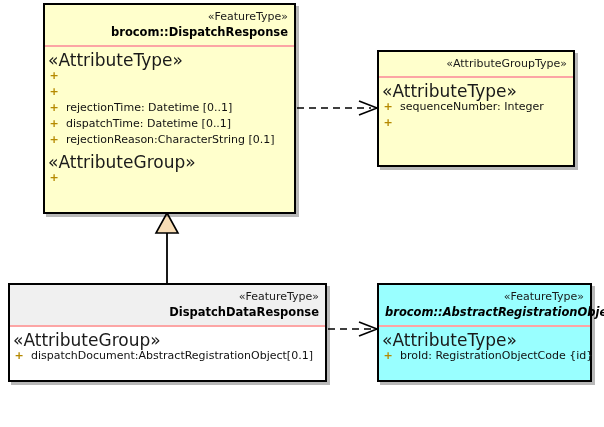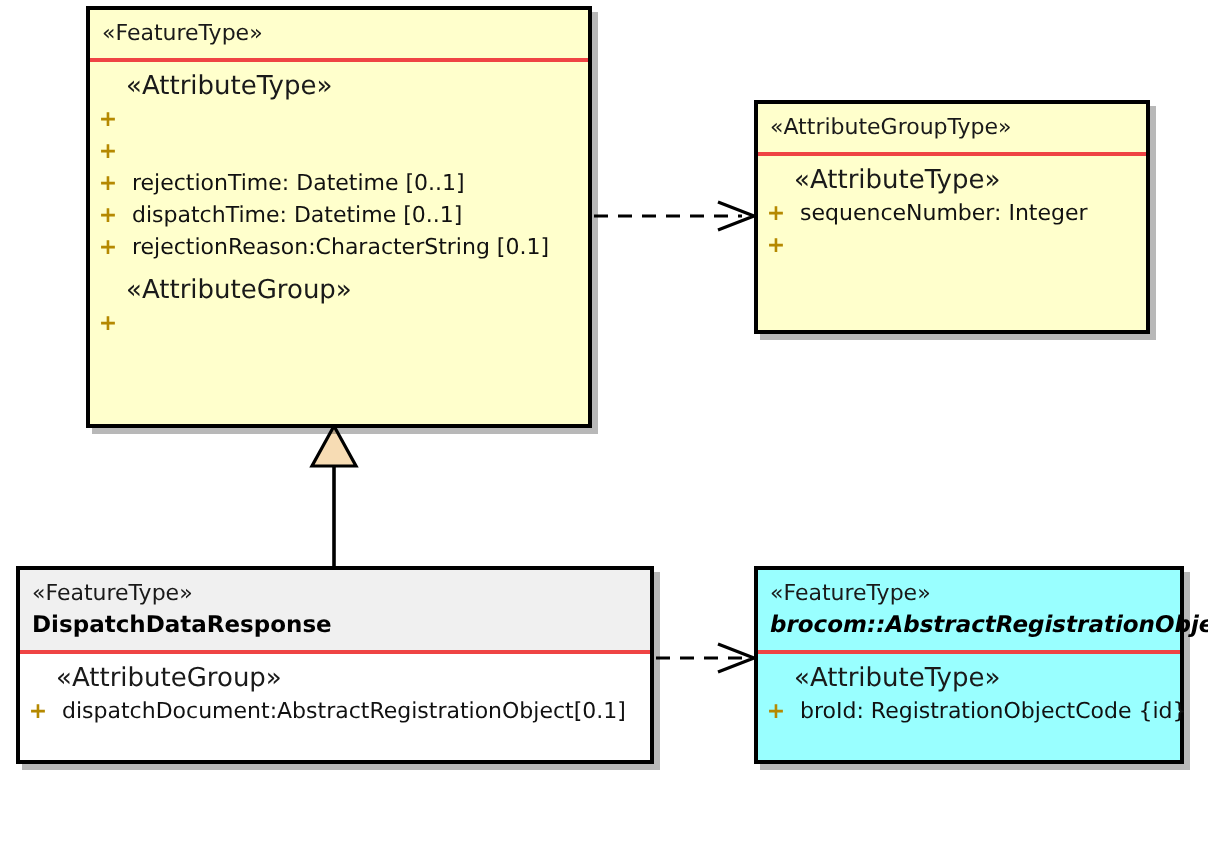--- a/index.html
+++ b/index.html
@@ -28,23 +28,23 @@
   .uml-class.yellow .body     { background: #ffffcc; }
   .uml-class.yellow .header   { background: #ffffcc; }
   .uml-class.cyan             { background: #99ffff; }
   .uml-class.cyan .body       { background: #99ffff; }
   .uml-class.cyan .header     { background: #99ffff; }
   .uml-class.grey .header     { background: #f0f0f0; }
   .uml-class.grey .body       { background: #ffffff; }
   .uml-class.grey            { background: #ffffff; }
 
   .header {
-    text-align: left;
+    text-align: right;
     padding: 4px 6px 5px 6px;
-    border-bottom: 2px solid #ef4444;
+    border-bottom: 2px solid #fca5a5;
   }
   .stereo {
     display: block;
     font-size: 11px;
     color: #1a1a1a;
     line-height: 15px;
     white-space: nowrap;
   }
   .cls-name {
     display: block;
@@ -55,24 +55,24 @@
     white-space: nowrap;
   }
   .cls-name.abstract {
     font-style: italic;
   }
 
   .body {
     padding: 5px 0 5px 0;
   }
   .compartment-label {
-    font-size: 13px;
+    font-size: 17px;
     color: #1a1a1a;
     line-height: 16px;
-    padding-left: 18px;
+    padding-left: 3px;
     white-space: nowrap;
   }
   .attr-row {
     display: flex;
     align-items: baseline;
     line-height: 16px;
     white-space: nowrap;
   }
   .attr-vis {
     width: 18px;
@@ -120,20 +120,21 @@
      AbstractRegistrationObject --&gt;
     <g>
       <line x1="328" y1="329" x2="371" y2="329" stroke="#000000" stroke-width="1.6" stroke-dasharray="7,5"></line>
       <path d="M 359 322 L 377 329 L 359 336" fill="none" stroke="#000000" stroke-width="1.6"></path>
     </g>
   </svg>
 
   <div class="uml-class yellow" style="left:43px; top:3px; width:253px; height:211px;">
     <div class="header">
       <span class="stereo">«FeatureType»</span>
+      <span class="cls-name">brocom::DispatchResponse</span>
     </div>
     <div class="body">
       <div class="compartment-label">«AttributeType»</div>
 
       <div class="attr-row">
         <span class="attr-vis">+</span>
       </div>
       <div class="attr-row">
         <span class="attr-vis">+</span>
       </div>

